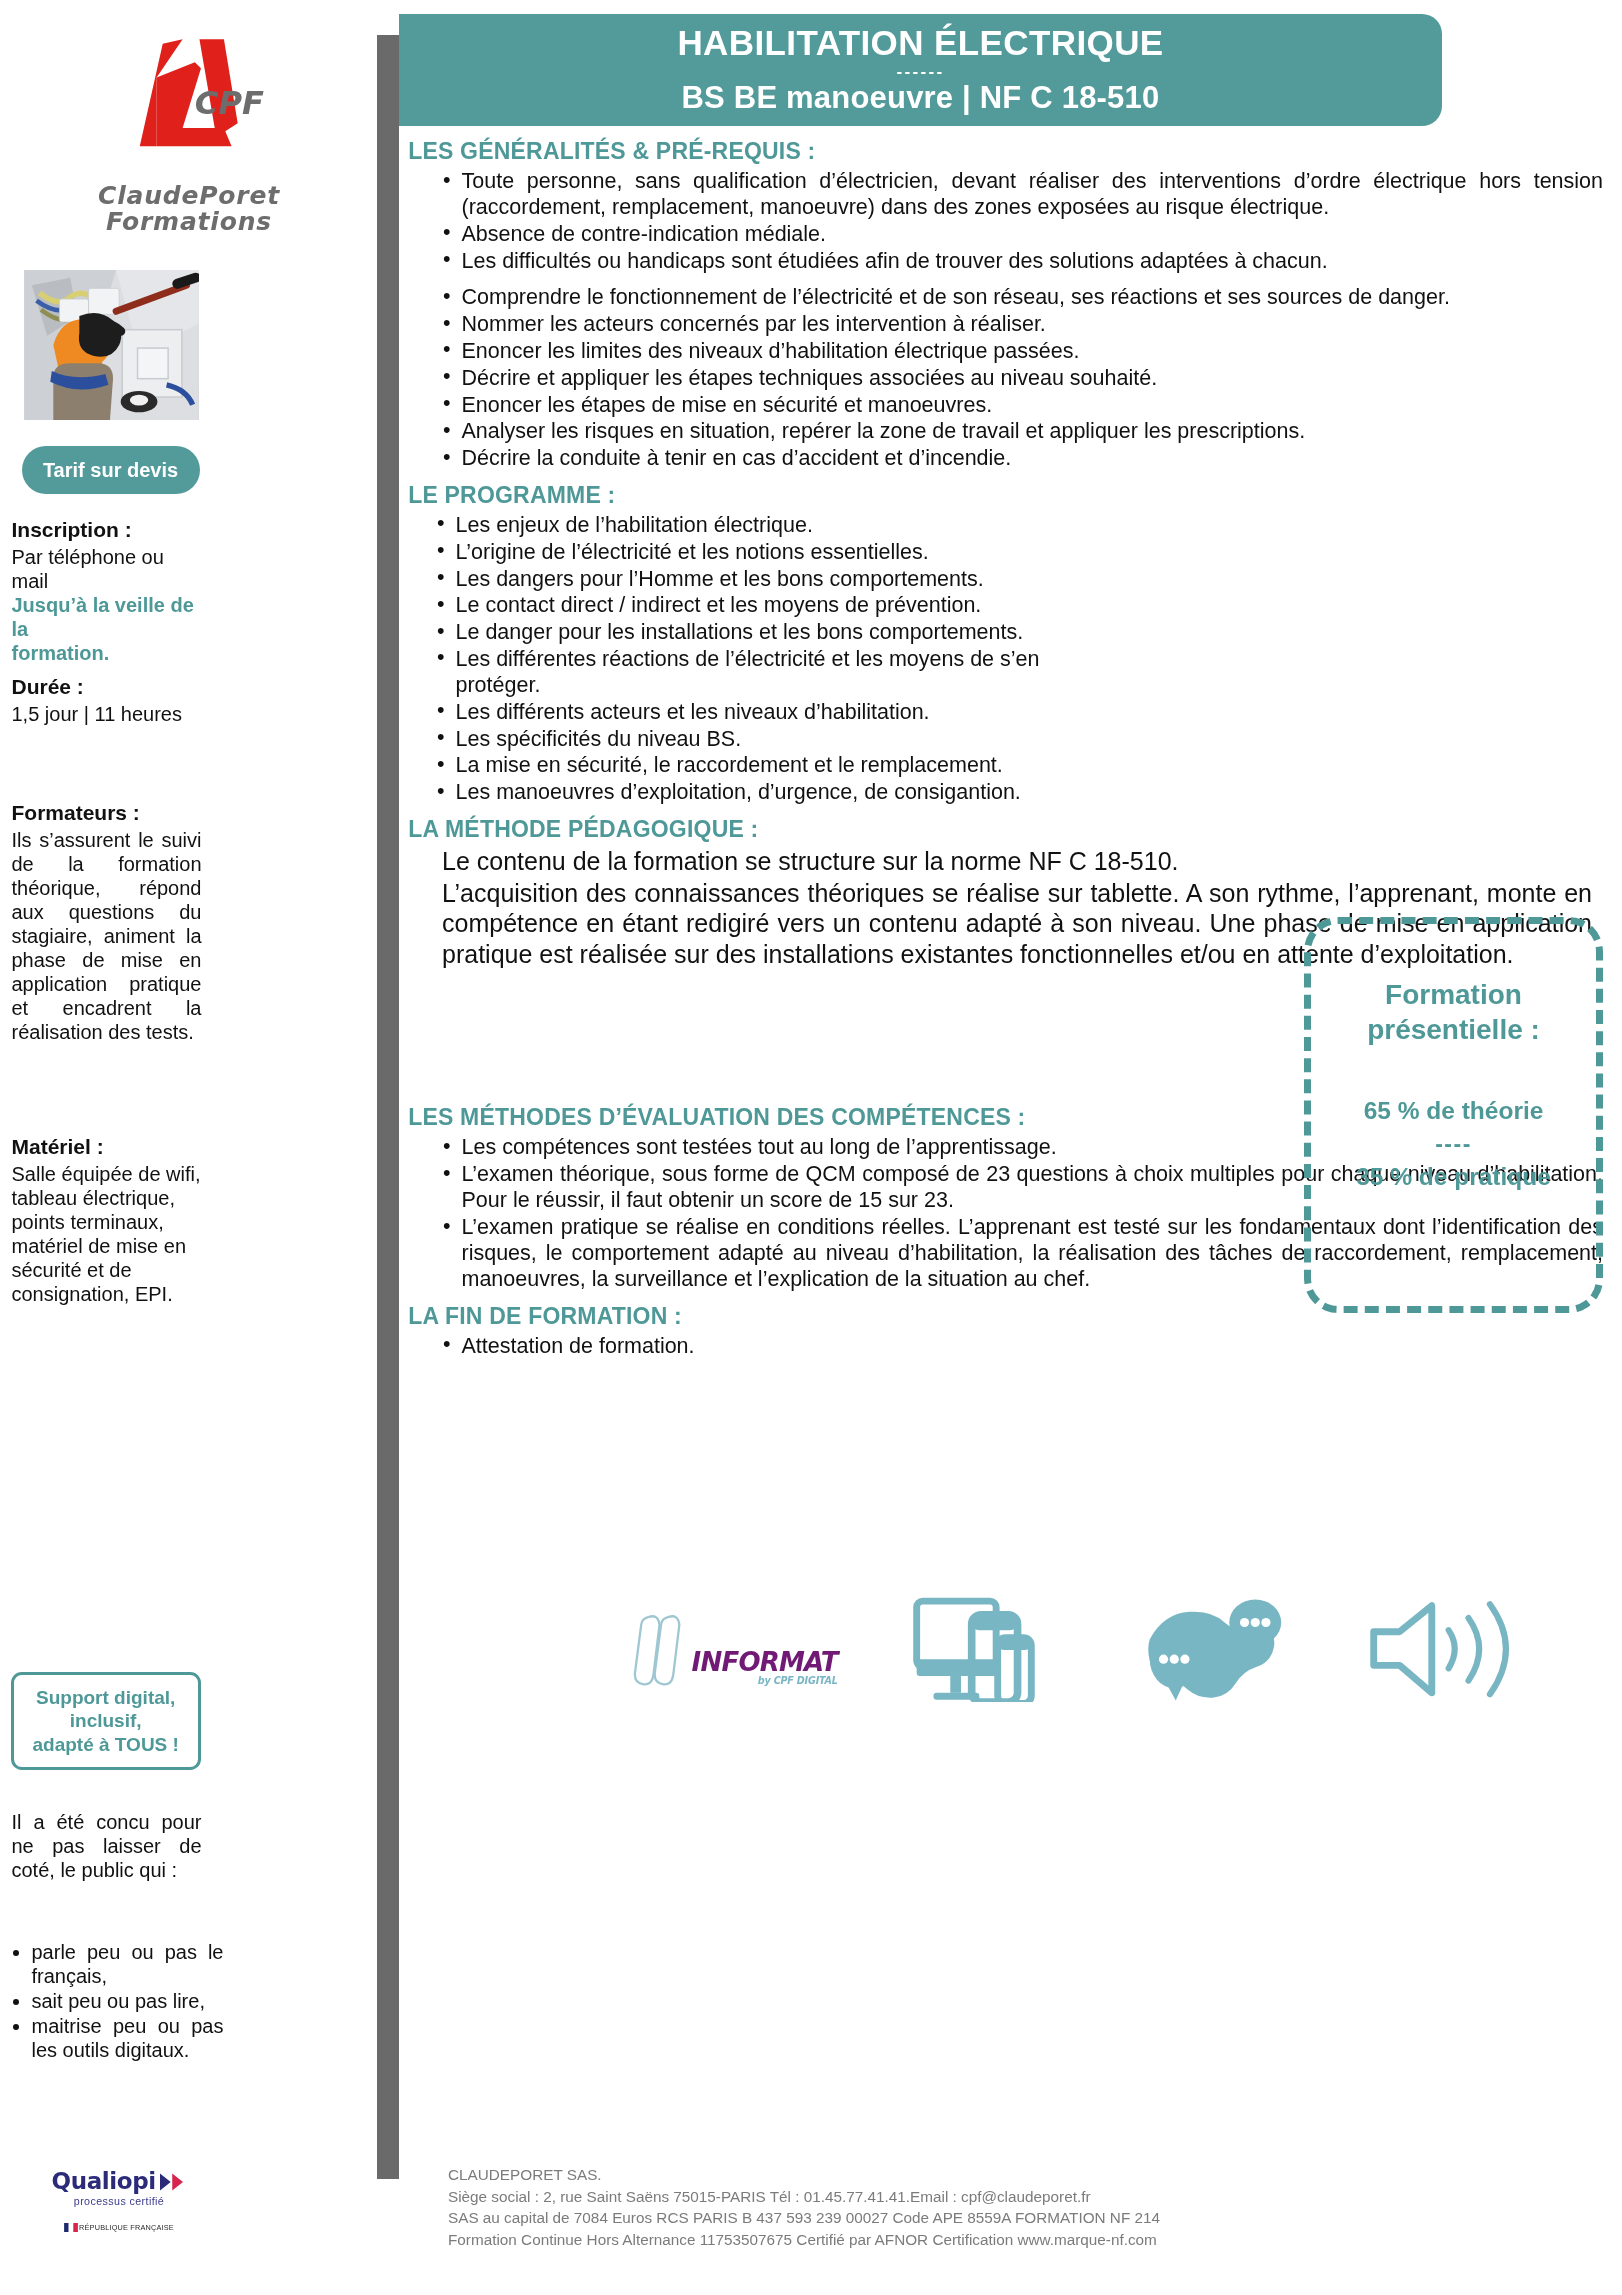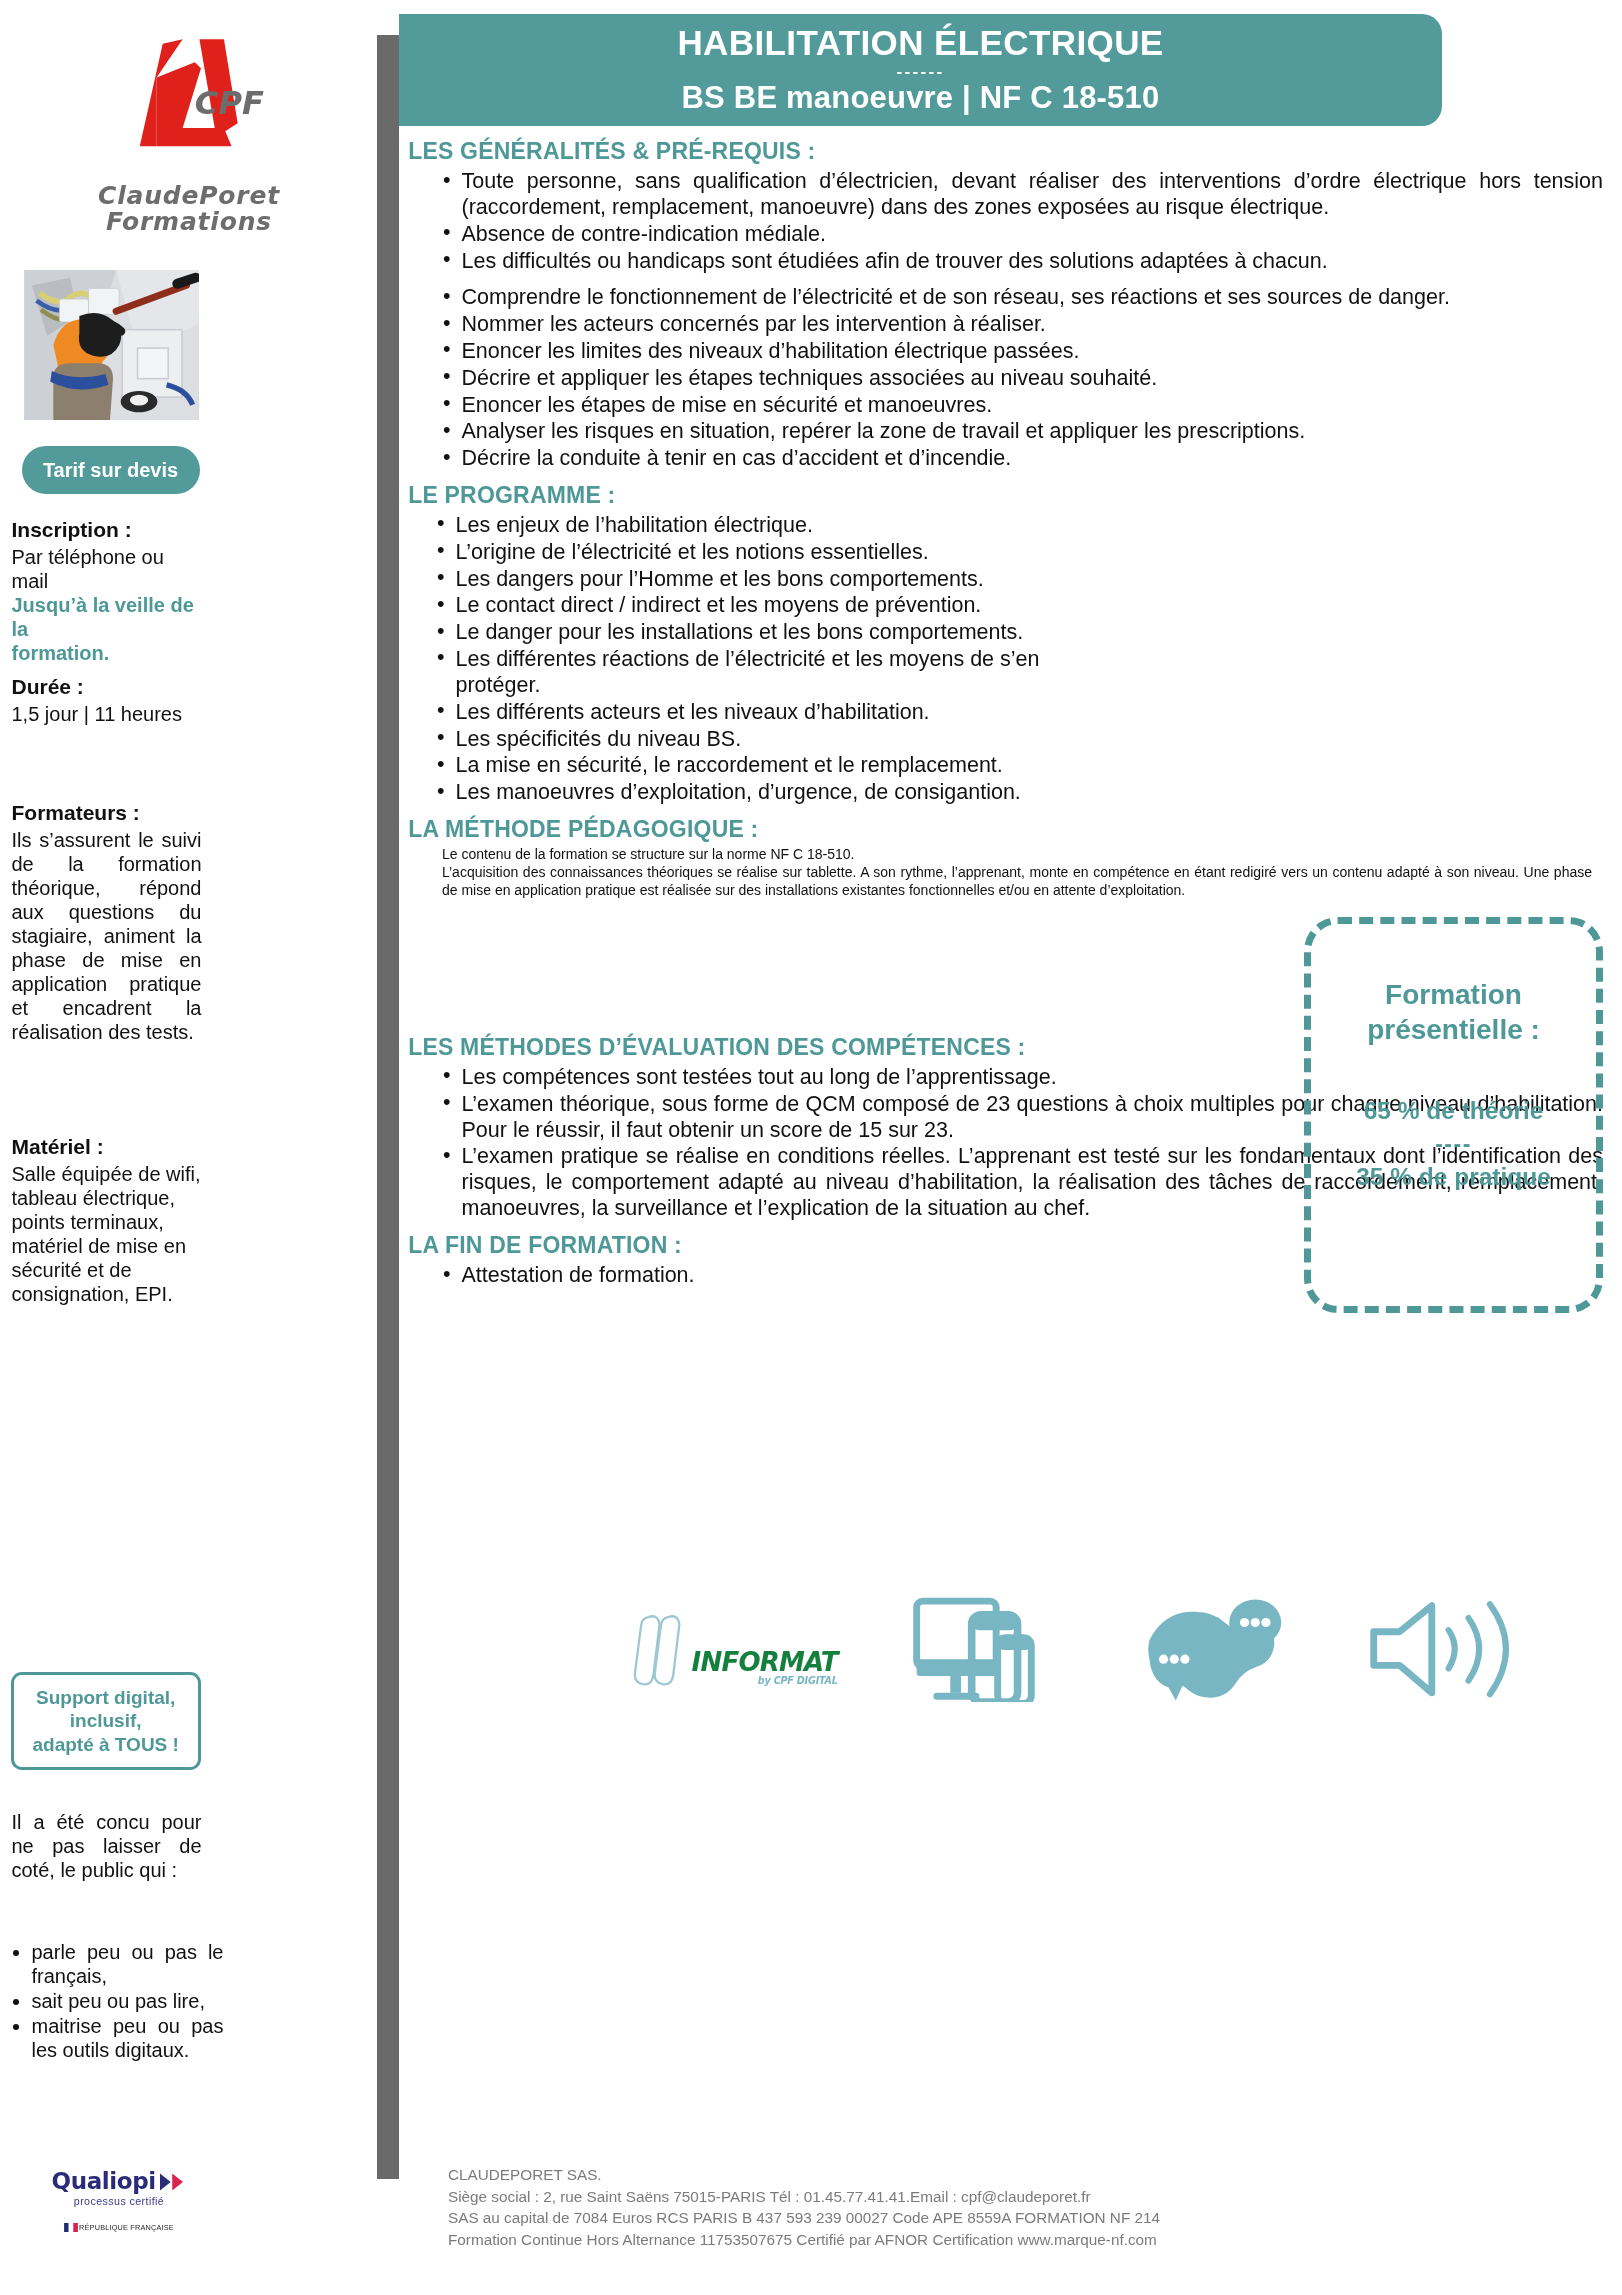--- a/index.html
+++ b/index.html
@@ -247,21 +247,21 @@
     position: absolute;
     left: 3.1px;
     top: -1.5px;
     font-size: 21.5px;
   }
   ul.blist.tight > li { text-align: left; }
   ul.blist.narrow { padding-left: 35px; }
   ul.blist.narrow > li { width: 614px; }
 
   .para {
-    font-size: 14px;
+    font-size: 25px;
     line-height: 1.22;
     color: #111;
     margin: 0 0 0 43px;
     width: 1150px;
     text-align: justify;
   }
   .para.nojust { text-align: left; }
 
   
   .presence-box {
@@ -306,21 +306,21 @@
     display: flex;
     align-items: center;
     gap: 74px;
   }
   .informat-logo { display: flex; align-items: flex-end; gap: 4.6px; }
   .informat-word {
     font-family: "DejaVu Sans", sans-serif;
     font-size: 26px;
     font-weight: bold;
     font-style: italic;
-    color: #15803d;
+    color: #701a75;
     line-height: .95;
     letter-spacing: -0.8px;
   }
   .informat-by {
     font-family: "DejaVu Sans", sans-serif;
     font-size: 9.6px;
     font-weight: bold;
     font-style: italic;
     color: #79b6c3;
     text-align: right;

